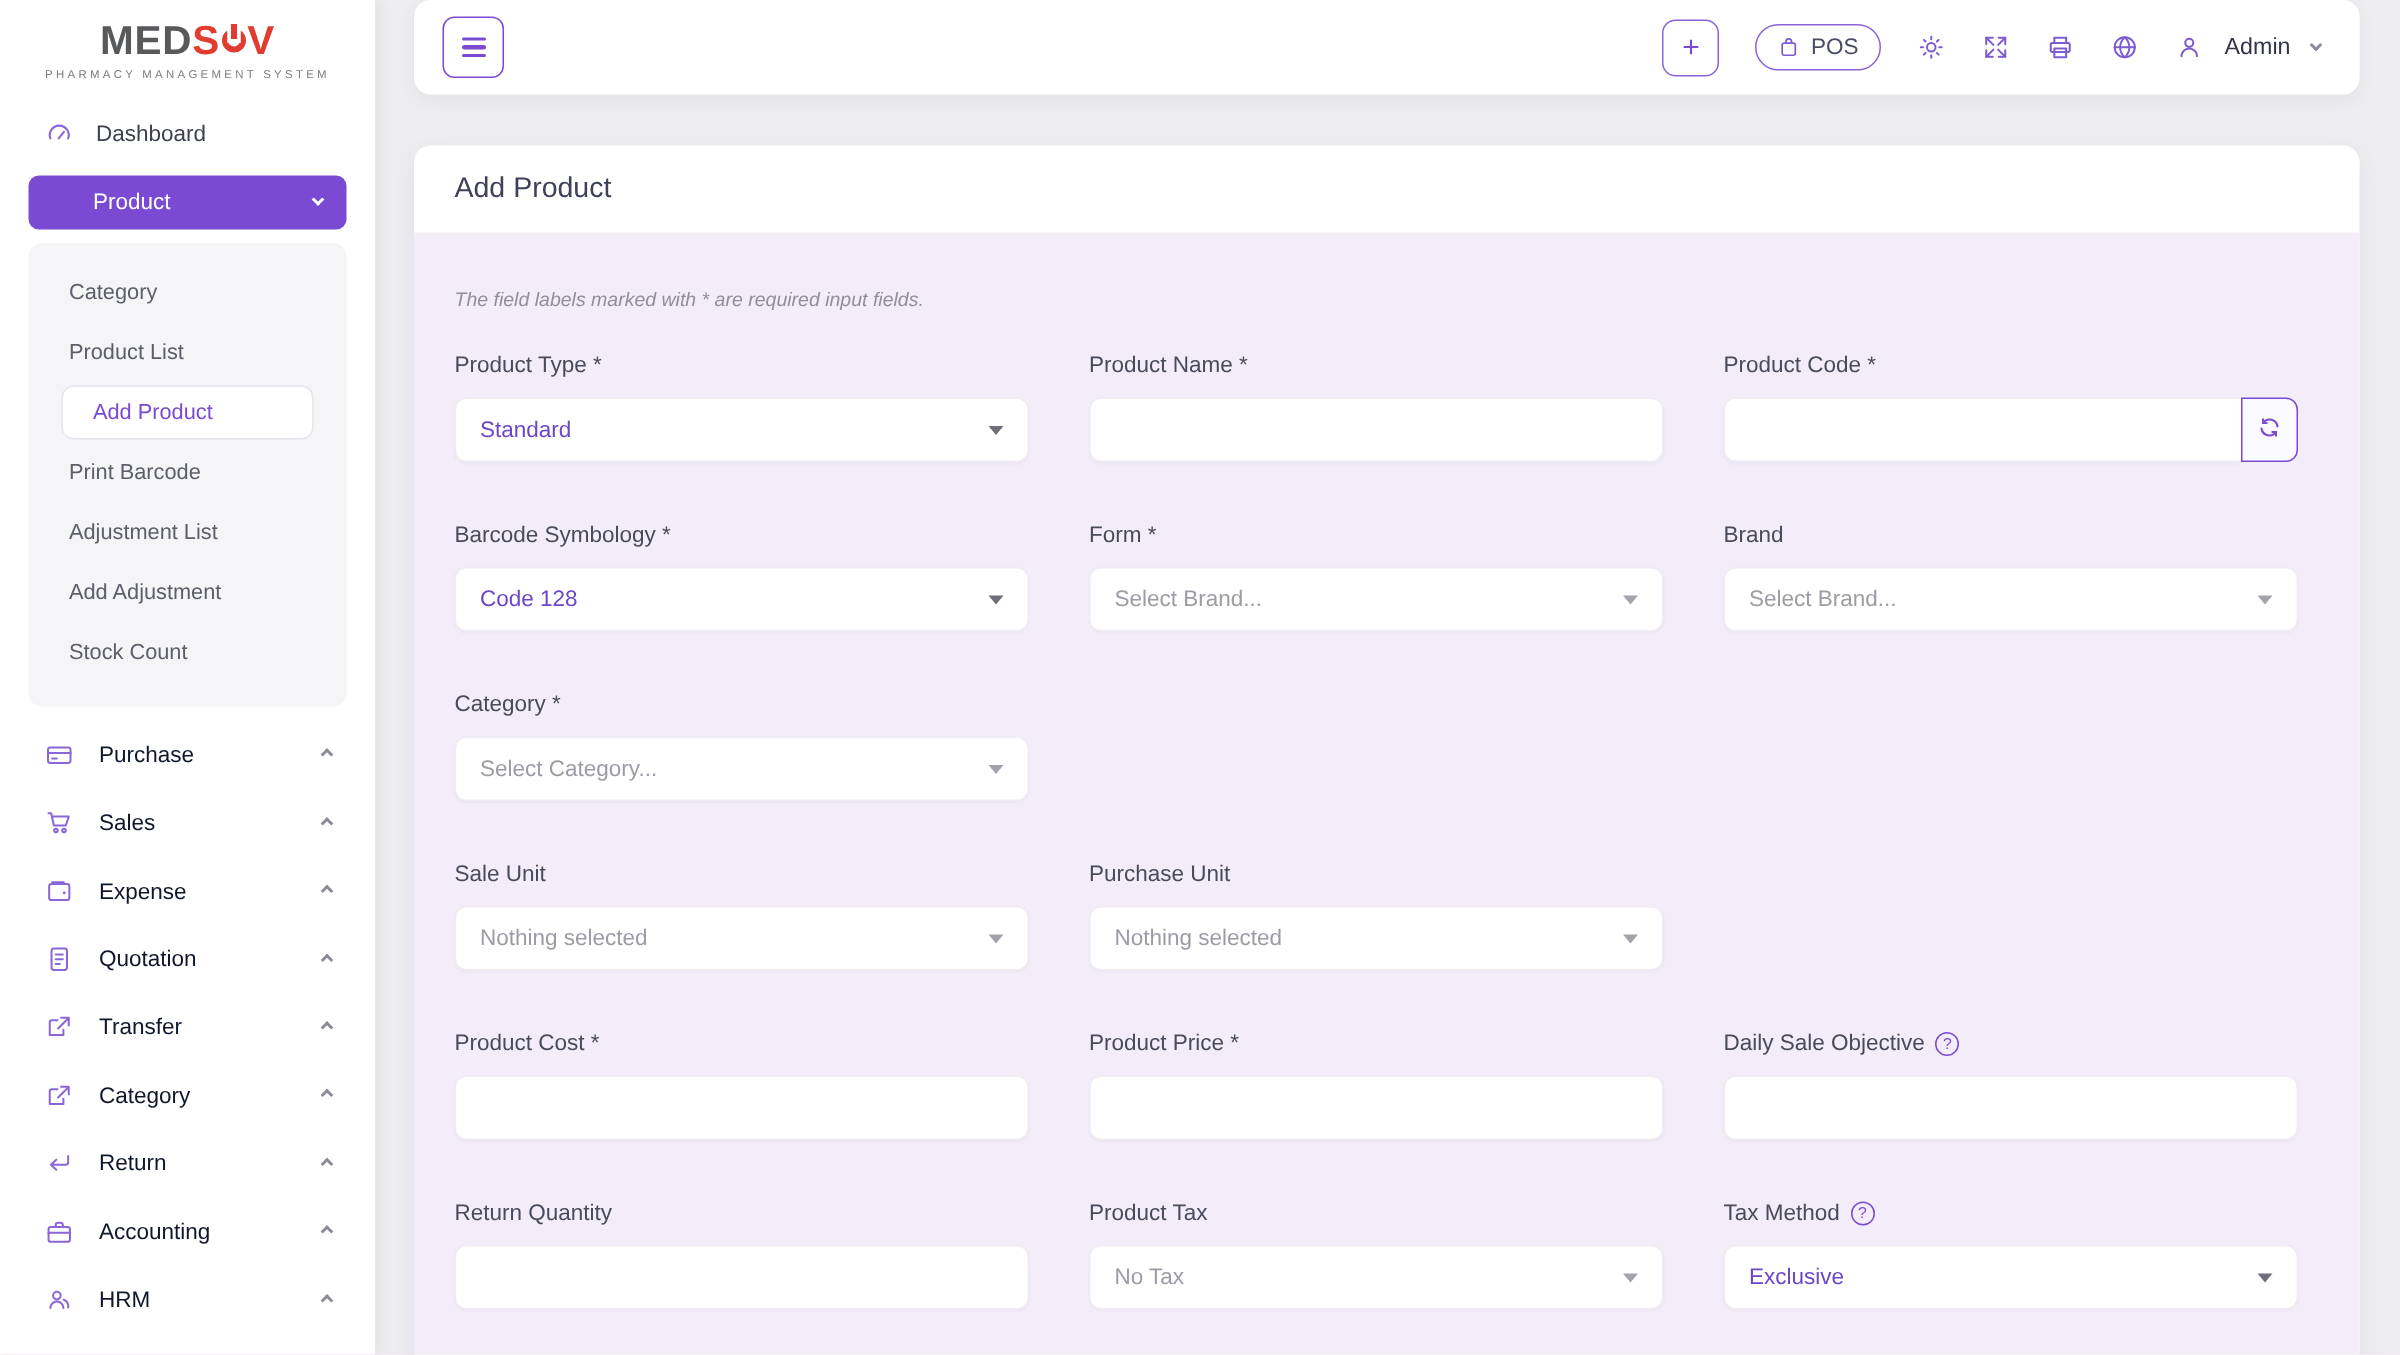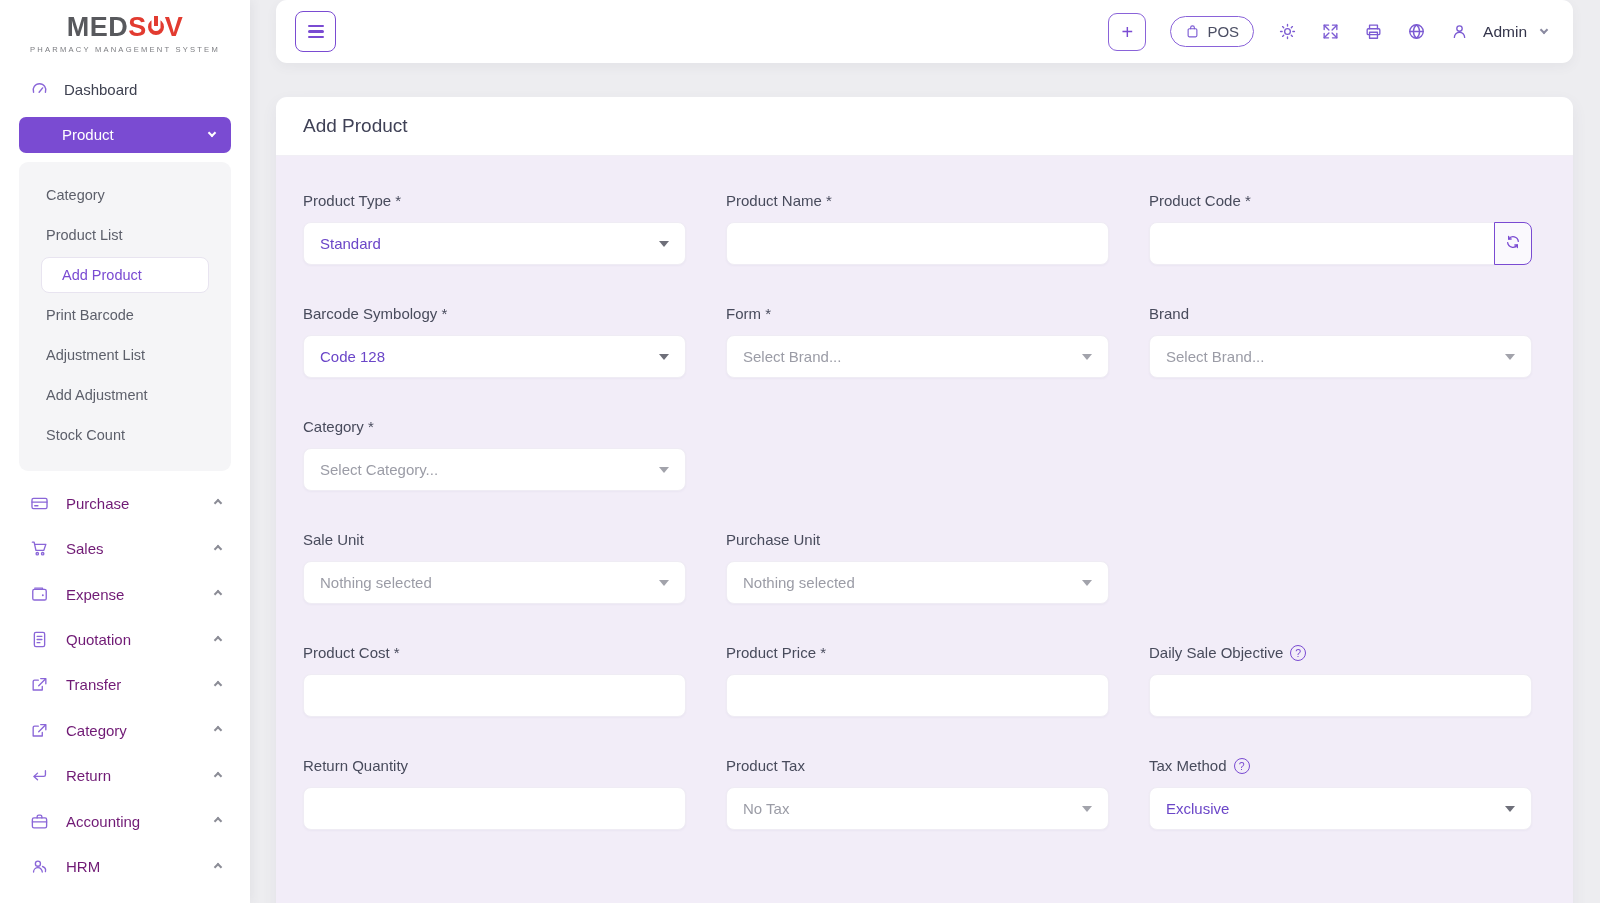--- a/index.html
+++ b/index.html
@@ -49,21 +49,21 @@
   .submenu-item {
     padding:12px 0 12px 27px; font-size:14.5px; color:#5c5f6a; cursor:pointer;
   }
   .submenu-item.active {
     background:#fff; border:1px solid #e8e4f0; border-radius:8px;
     margin:2px 22px; padding:9px 0 9px 20px; color:#7a4bd2;
   }
   .menu-list { margin-top:10px; }
   .menu-item {
     display:flex; align-items:center; gap:17px; height:45.4px;
-    padding:0 29px 0 30px; font-size:15px; color:#701a75; cursor:pointer;
+    padding:0 29px 0 30px; font-size:15px; color:#0f172a; cursor:pointer;
   }
   .menu-item .chev { margin-left:auto; color:#8b8c96; width:6px; height:6px; }
   
   .main { position:absolute; left:276px; top:0; width:1297px; }
   .topbar {
     height:63px; background:#fff; border-radius:11px;
     box-shadow:0 4px 12px rgba(80,80,110,.06);
     display:flex; align-items:center; padding:0 26px 0 19px;justify-content:space-between;
   }
   .hamburger-btn {
@@ -336,20 +336,21 @@
         <span class="chev down"></span>
       </div>
     </div>
   </div>
 
   <div class="card">
     <div class="card-header">
       <div class="card-title">Add Product</div>
     </div>
     <div class="form-body">
+      <div class="note">The field labels marked with * are required input fields.</div>
 
       <div class="frow">
         <div>
           <div class="flabel">Product Type *</div>
           <div class="select">
             <span class="sel-value">Standard</span>
             <span class="caret"></span>
           </div>
         </div>
         <div>

